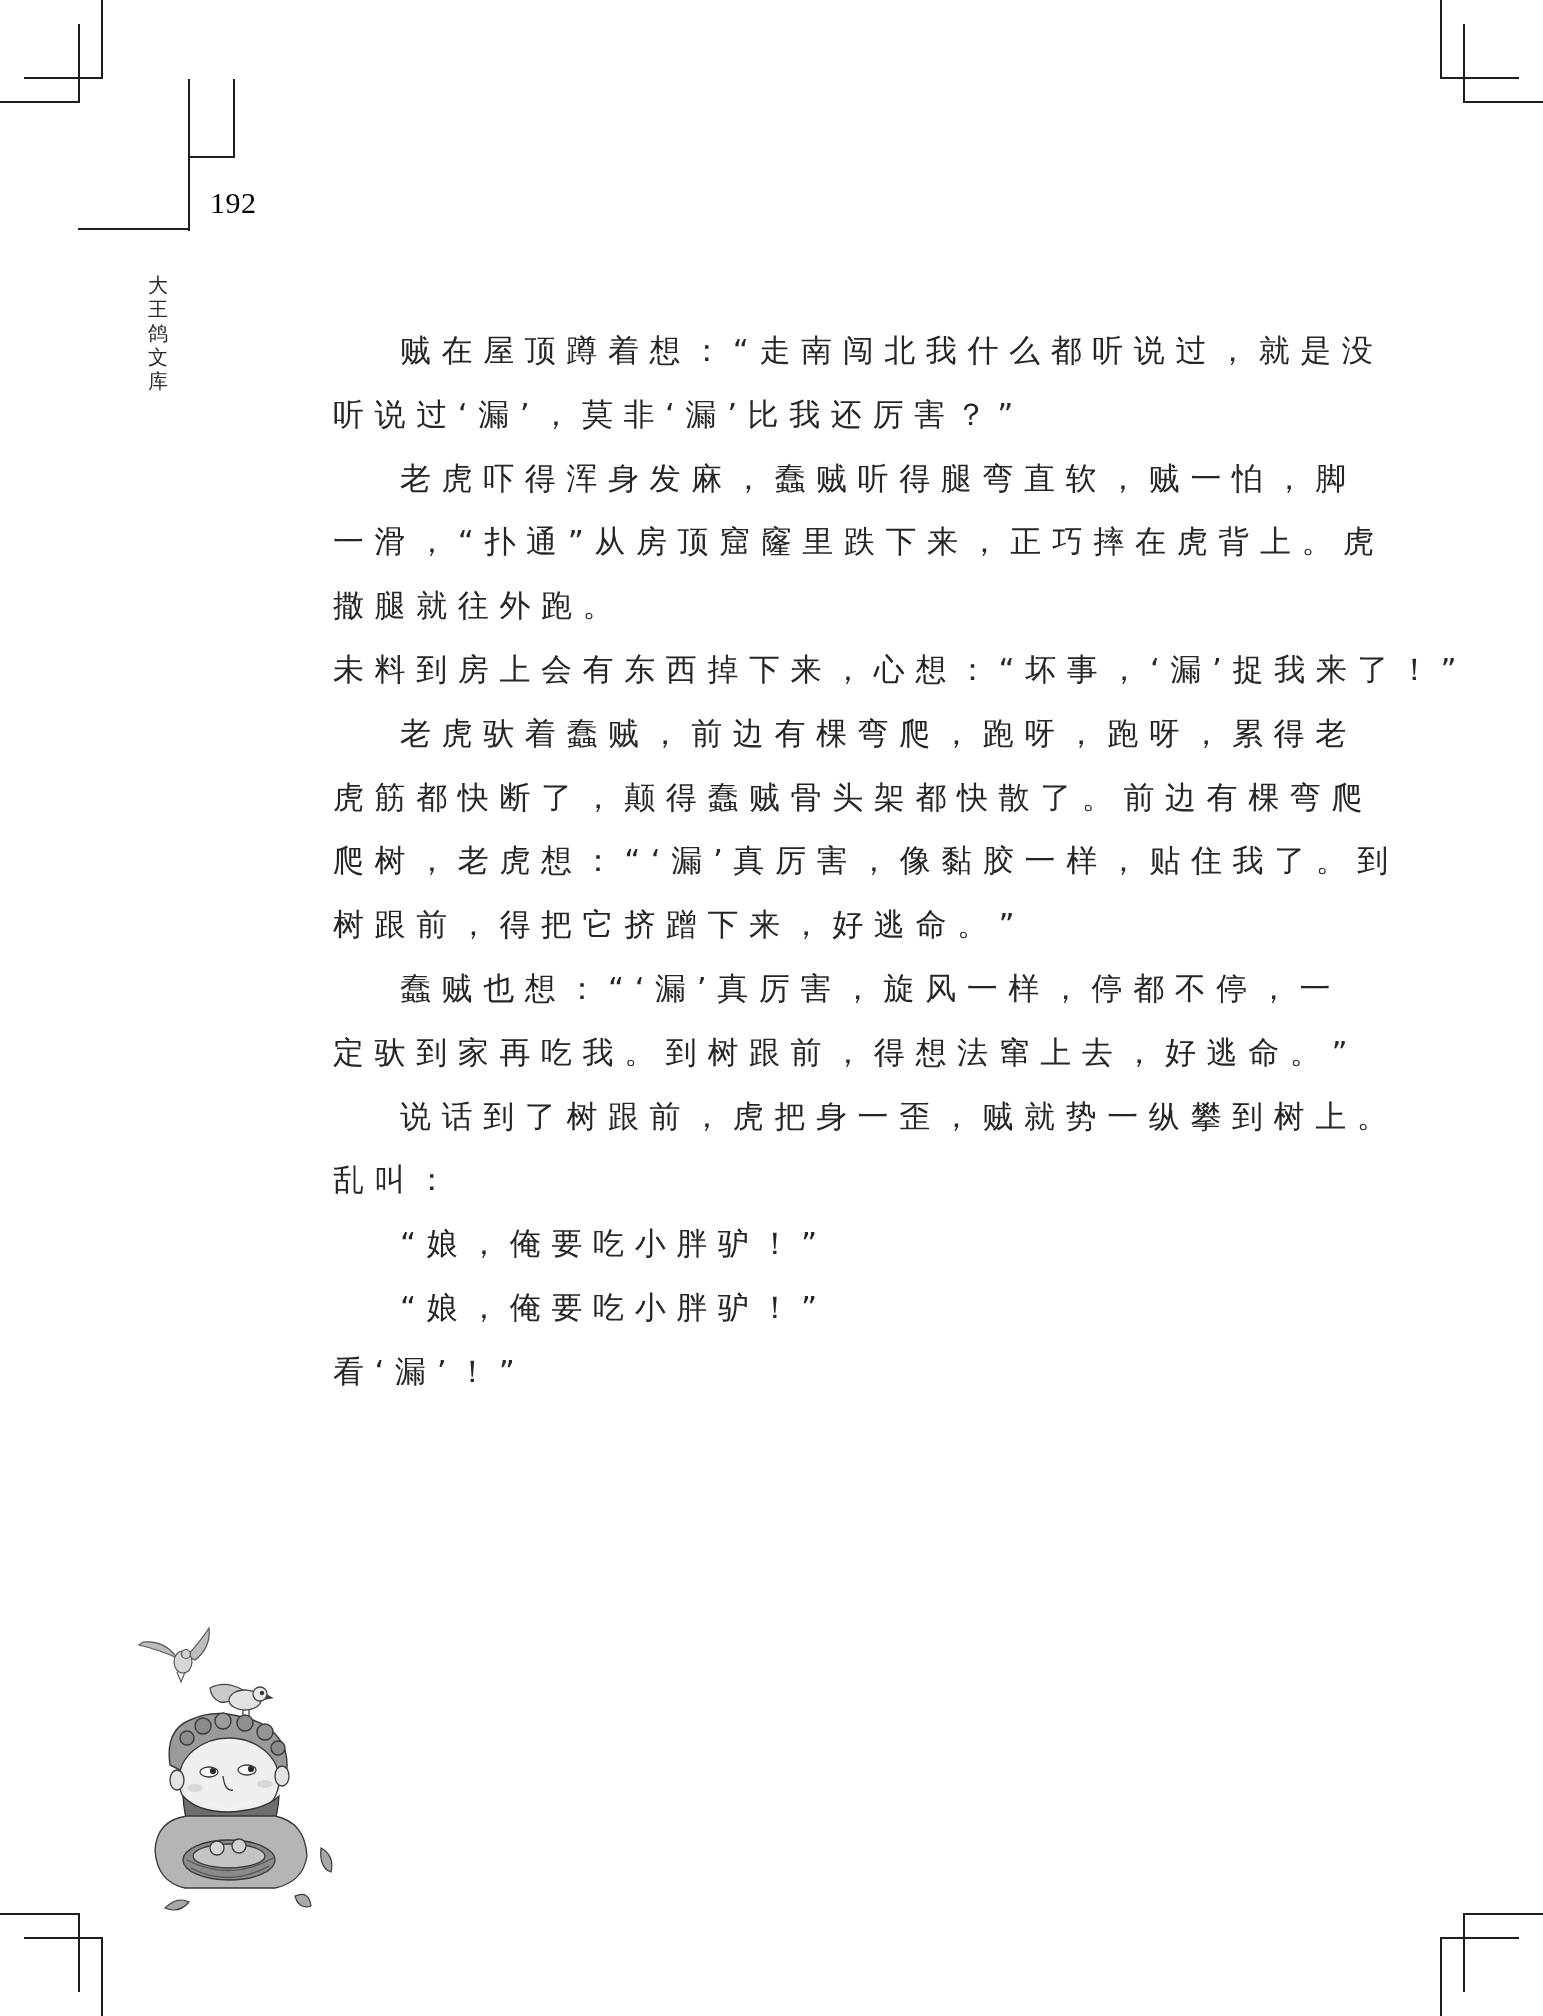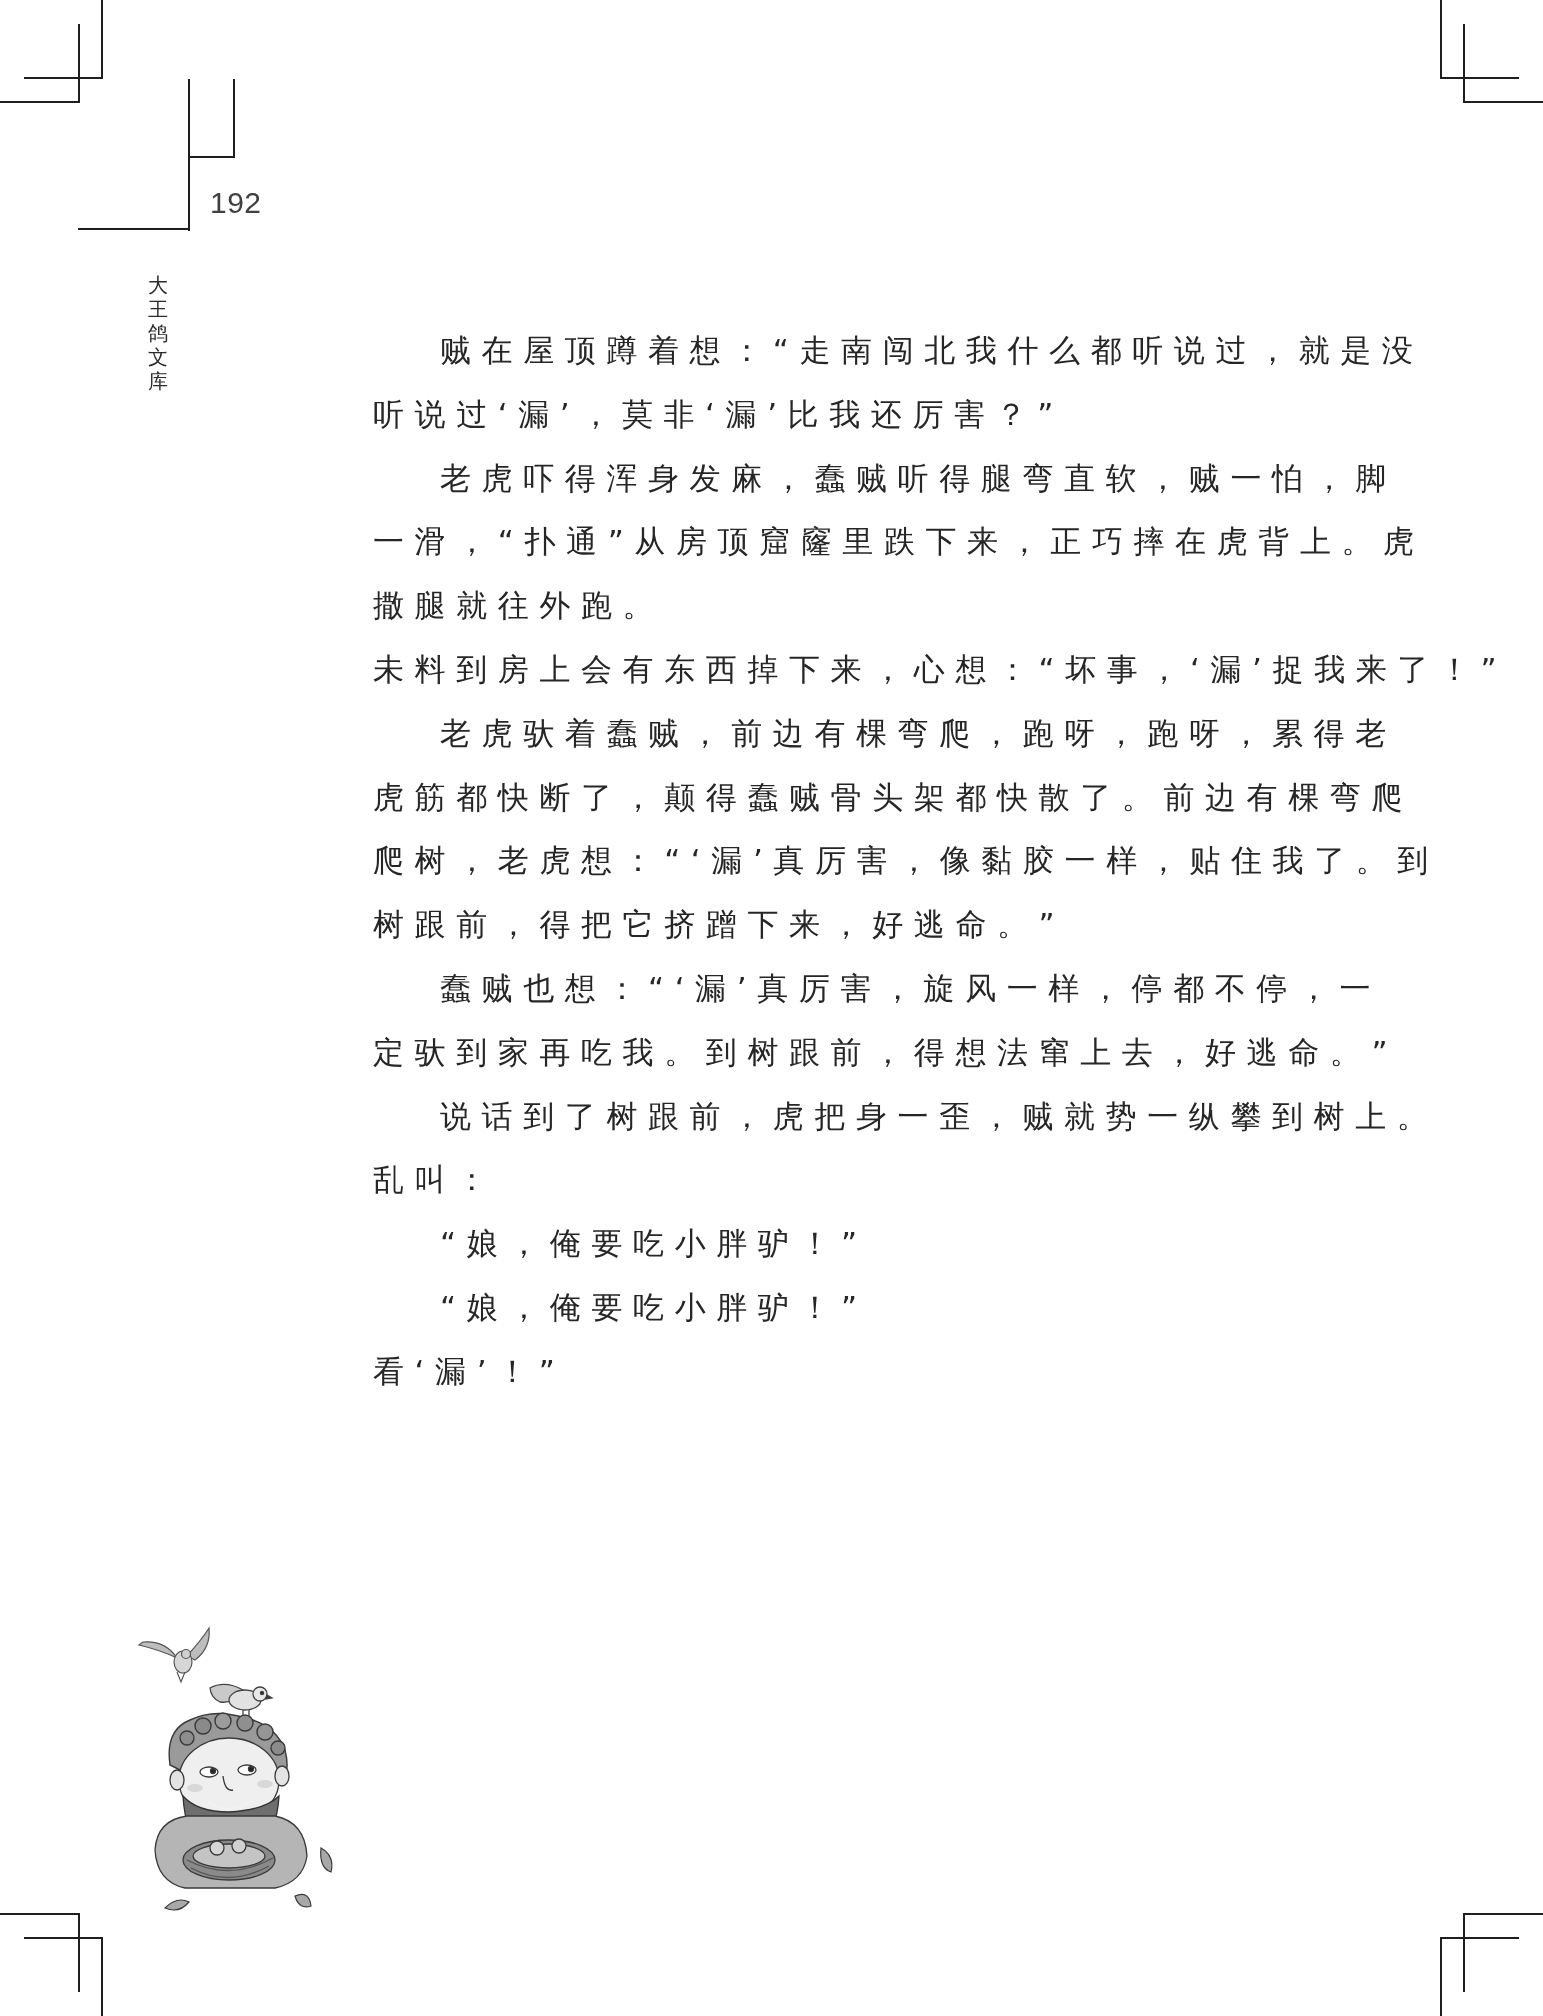--- a/index.html
+++ b/index.html
@@ -19,24 +19,24 @@
       position: absolute;
       background: #1e1e1e;
     }
     .h { height: 2px; }
     .v { width: 2px; }
 
     .page-number {
       position: absolute;
       left: 210px;
       top: 186px;
-      font-family: Liberation Sans, sans-serif;
+      font-family: Liberation Serif, serif;
       font-size: 30px;
       line-height: 34px;
-      color: #404040;
+      color: #000000;
       letter-spacing: 0.5px;
     }
     .series-label {
       position: absolute;
       left: 146px;
       top: 273px;
       width: 24px;
       font-size: 20px;
       line-height: 24px;
       text-align: center;
@@ -54,21 +54,20 @@
       top: 328px;
       width: 860px;
     }
     .tl {
       height: 63.8px;
       line-height: 44px;
       font-size: 31px;
       letter-spacing: 10.6px;
       white-space: nowrap;
       color: #262626;
-      margin-left: 40px;
     }
     .tl.indent { padding-left: 67px; }
 
     .illustration {
       position: absolute;
       left: 125px;
       top: 1620px;
       width: 240px;
       height: 300px;
     }

